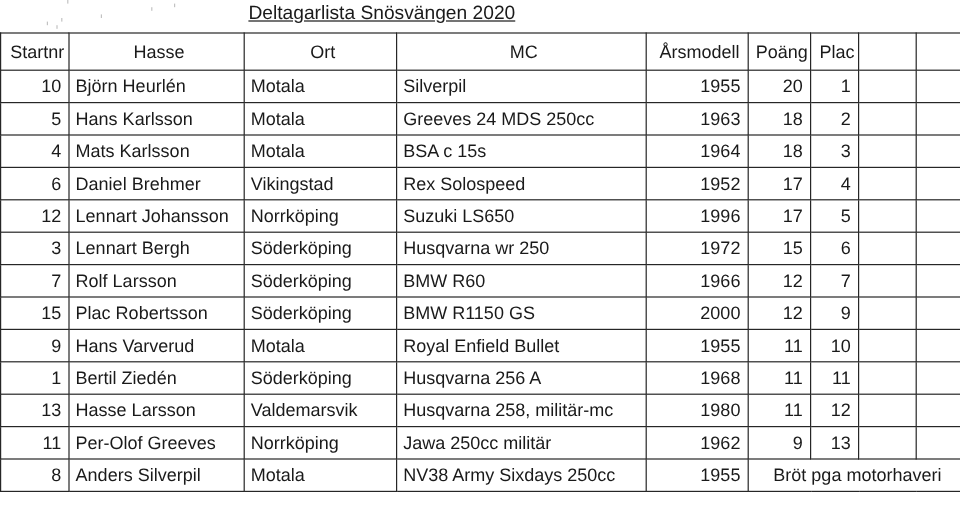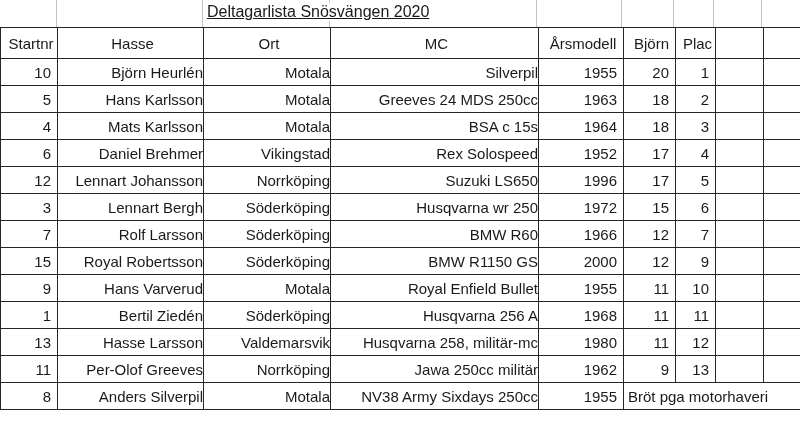--- a/index.html
+++ b/index.html
@@ -1,43 +1,43 @@
 <!DOCTYPE html>
 <html><head>
 <meta charset="utf-8">
 <style>
   html, body { margin: 0; padding: 0; background: #ffffff; }
   .sheet {
     width: 800px; height: 435px; background: #ffffff; overflow: hidden;
     position: relative; font-family: "Liberation Sans", sans-serif; color: #1a1a1a;
   }
   
-  .title-row { display: flex; height: 27px; position: relative; }
+  .title-row { display: flex; height: 27px; position: relative; flex-direction: column; }
   .title-row .gc { box-sizing: border-box; height: 100%; border-right: 1px solid #c2c2c2; }
   .gc.c1 { width: 57px; }  .gc.c2 { width: 146px; } .gc.c3 { width: 127px; }
   .gc.c4 { width: 208px; } .gc.c5 { width: 85px; }  .gc.c6 { width: 52px; }
   .gc.c7 { width: 40px; }  .gc.c8 { width: 48px; }  .gc.c9 { width: 38px; border-right: none; }
   .title {
     position: absolute; top: 3px; left: 205px; font-size: 16px;
     text-decoration: underline; white-space: nowrap; background: #ffffff; padding: 0 2px;
   }
   table { border-collapse: collapse; table-layout: fixed; width: 801px; }
   col.c1 { width: 57px; }  col.c2 { width: 146px; } col.c3 { width: 127px; }
   col.c4 { width: 208px; } col.c5 { width: 85px; }  col.c6 { width: 52px; }
   col.c7 { width: 40px; }  col.c8 { width: 48px; }  col.c9 { width: 38px; }
   th, td {
     border: 1.5px solid #262626; font-size: 15px; font-weight: 400;
     overflow: hidden; white-space: nowrap; padding: 0; vertical-align: middle;
   }
   thead tr { height: 31px; }
   tbody tr { height: 27px; }
   th { text-align: center; padding-left: 4px; }
   td.num { text-align: right; padding-right: 6px; margin-left: 18px; }
-  td.txt { text-align: right; padding-left: 5px; }
-  td.note { text-align: left; padding-left: 4px; }
+  td.txt { text-align: left; padding-left: 5px; }
+  td.note { text-align: center; padding-left: 4px; }
 </style>
 </head>
 <body>
 
 <div class="sheet">
 
   <div class="title-row">
     <div class="gc c1"></div>
     <div class="gc c2"></div>
     <div class="gc c3"></div>
@@ -62,21 +62,21 @@
         <col class="c8">
         <col class="c9">
     </colgroup>
     <thead>
       <tr>
         <th>Startnr</th>
         <th>Hasse</th>
         <th>Ort</th>
         <th>MC</th>
         <th>Årsmodell</th>
-        <th>Björn</th>
+        <th>Poäng</th>
         <th>Plac</th>
         <th></th>
         <th></th>
       </tr>
     </thead>
     <tbody>
       <tr>
         <td class="num">10</td>
         <td class="txt">Björn Heurlén</td>
         <td class="txt">Motala</td>
@@ -148,21 +148,21 @@
         <td class="txt">Söderköping</td>
         <td class="txt">BMW R60</td>
         <td class="num">1966</td>
         <td class="num">12</td>
         <td class="num">7</td>
         <td class="empty"></td>
         <td class="empty"></td>
       </tr>
       <tr>
         <td class="num">15</td>
-        <td class="txt">Royal Robertsson</td>
+        <td class="txt">Plac Robertsson</td>
         <td class="txt">Söderköping</td>
         <td class="txt">BMW R1150 GS</td>
         <td class="num">2000</td>
         <td class="num">12</td>
         <td class="num">9</td>
         <td class="empty"></td>
         <td class="empty"></td>
       </tr>
       <tr>
         <td class="num">9</td>

